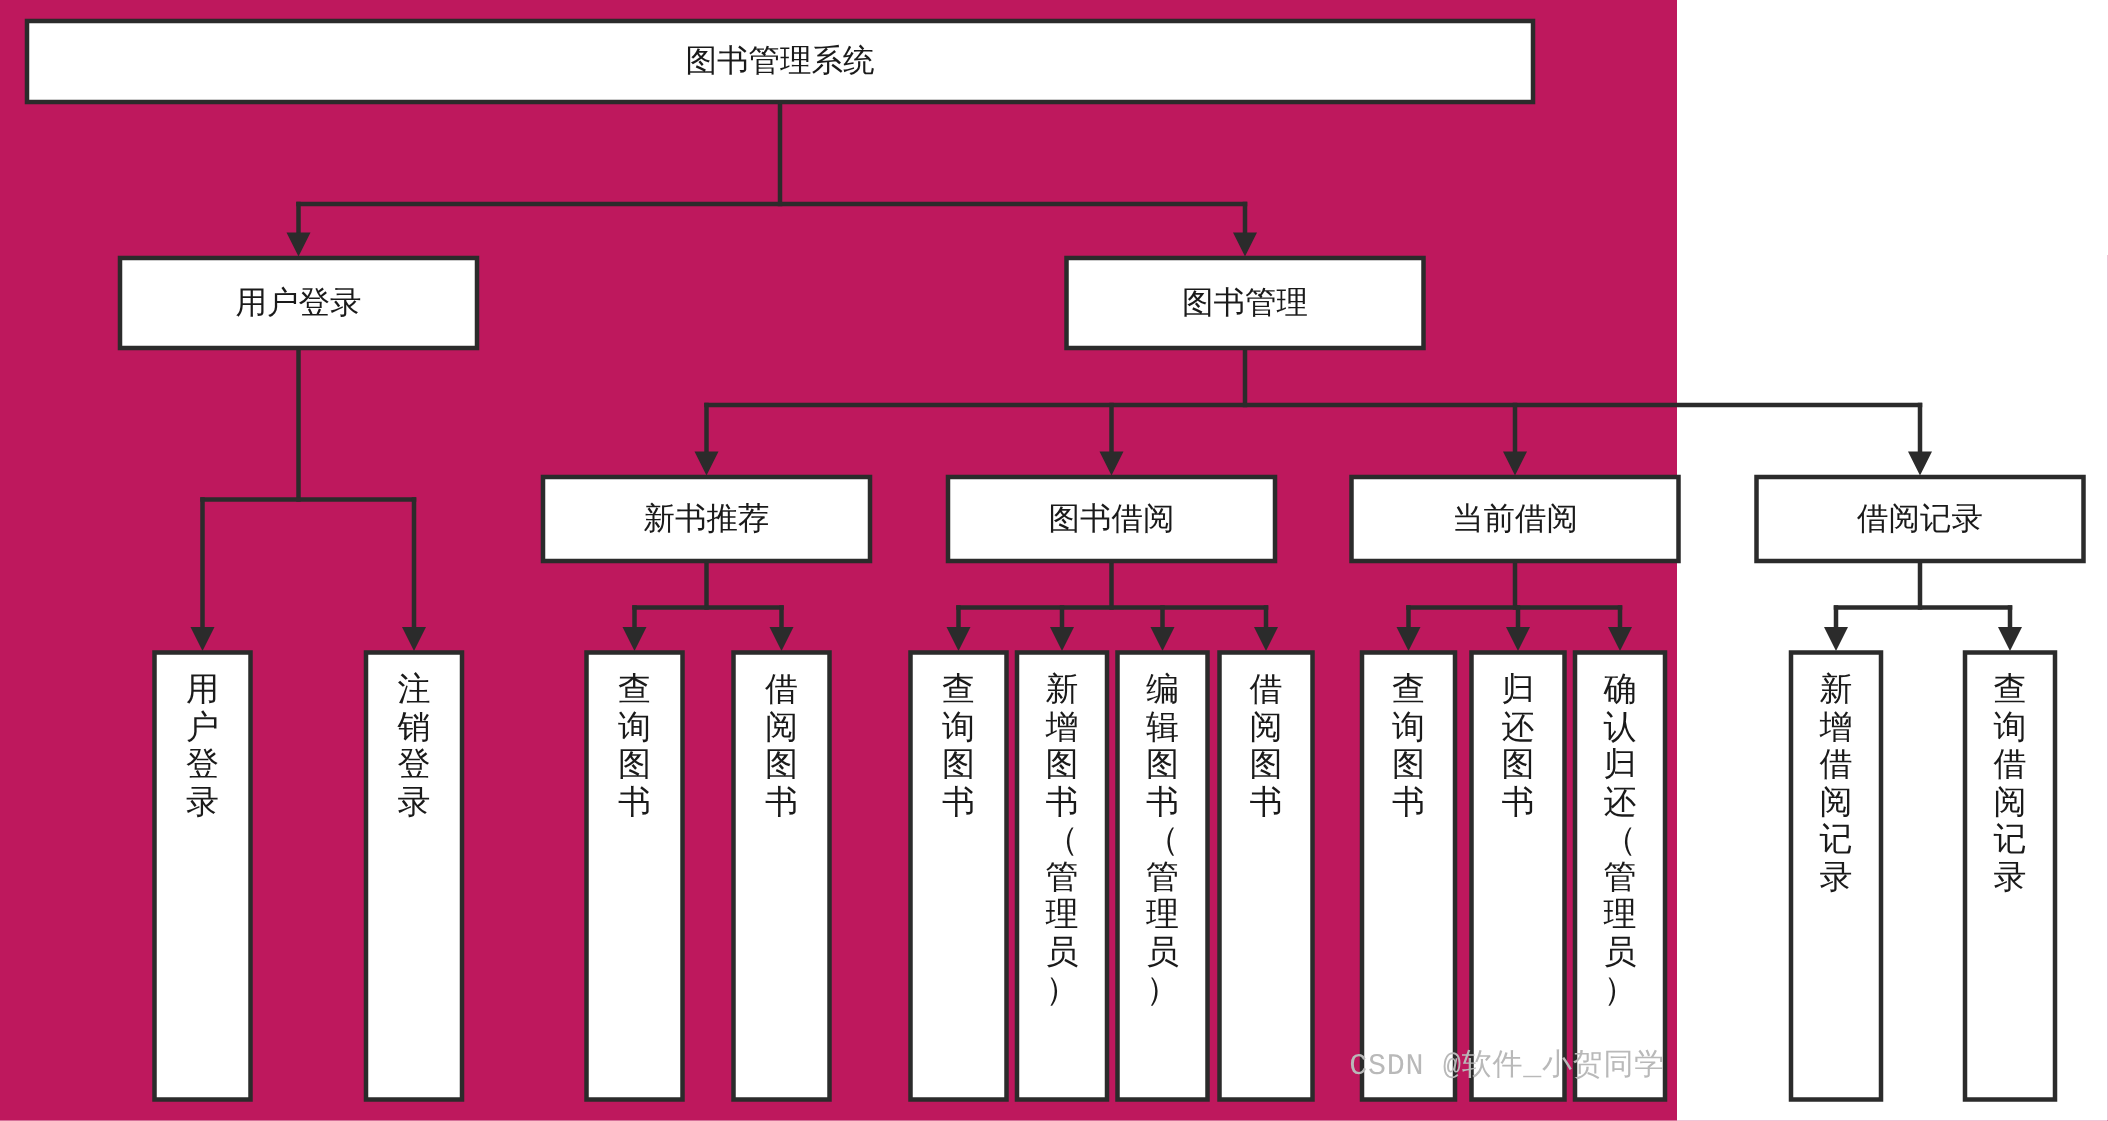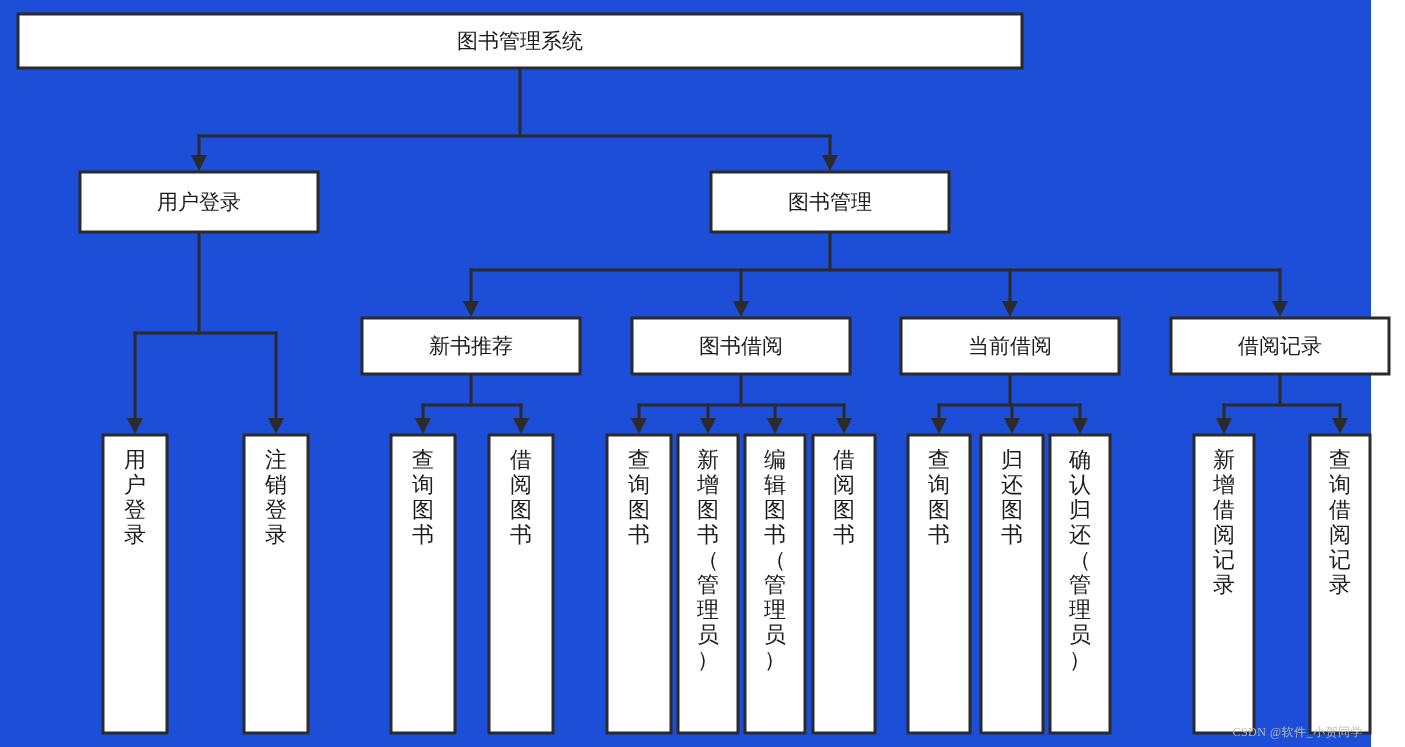--- a/index.html
+++ b/index.html
@@ -1,33 +1,33 @@
 <!DOCTYPE html>
 <html><head>
 <meta charset="utf-8">
 <style>
   html,body{margin:0;padding:0;background:#ffffff;}
   body{
     width:1405px;height:747px;overflow:hidden;
     font-family:"Liberation Sans","DejaVu Sans",sans-serif;
   }
-  #diagram-root{position:relative;width:1371px;height:747px;background:#1d4ed8;}
+  #diagram-root{position:relative;width:1118px;height:747px;background:#be185d;}
   svg#diagram-svg{position:absolute;left:0;top:0;width:1405px;height:747px;display:block;}
   .node-box{fill:#ffffff;stroke:#2b2b2b;stroke-width:3;}
   .conn{stroke:#2b2b2b;stroke-width:3;fill:none;stroke-linecap:square;}
   .arrow-head{fill:#2b2b2b;stroke:none;}
   .node-label{
     fill:#1a1a1a;font-family:"Liberation Sans","DejaVu Sans",sans-serif;
     font-size:21px;text-anchor:middle;dominant-baseline:middle;
   }
   .node-label.vert{font-size:22px;}
   .watermark{
-    position:absolute;right:8px;bottom:6px;
-    color:#b9b9b9;font-size:12px;letter-spacing:.5px;
-    font-family:Liberation Serif, serif;
+    position:absolute;right:8px;bottom:24px;
+    color:#b9b9b9;font-size:20px;letter-spacing:.5px;
+    font-family:Liberation Mono, monospace;
     white-space:nowrap;pointer-events:none;
   }
 </style>
 </head>
 <body>
 
 <div id="diagram-root">
   <svg id="diagram-svg" viewBox="0 0 1405 747">
     <g id="edge-layer">
         <g>

